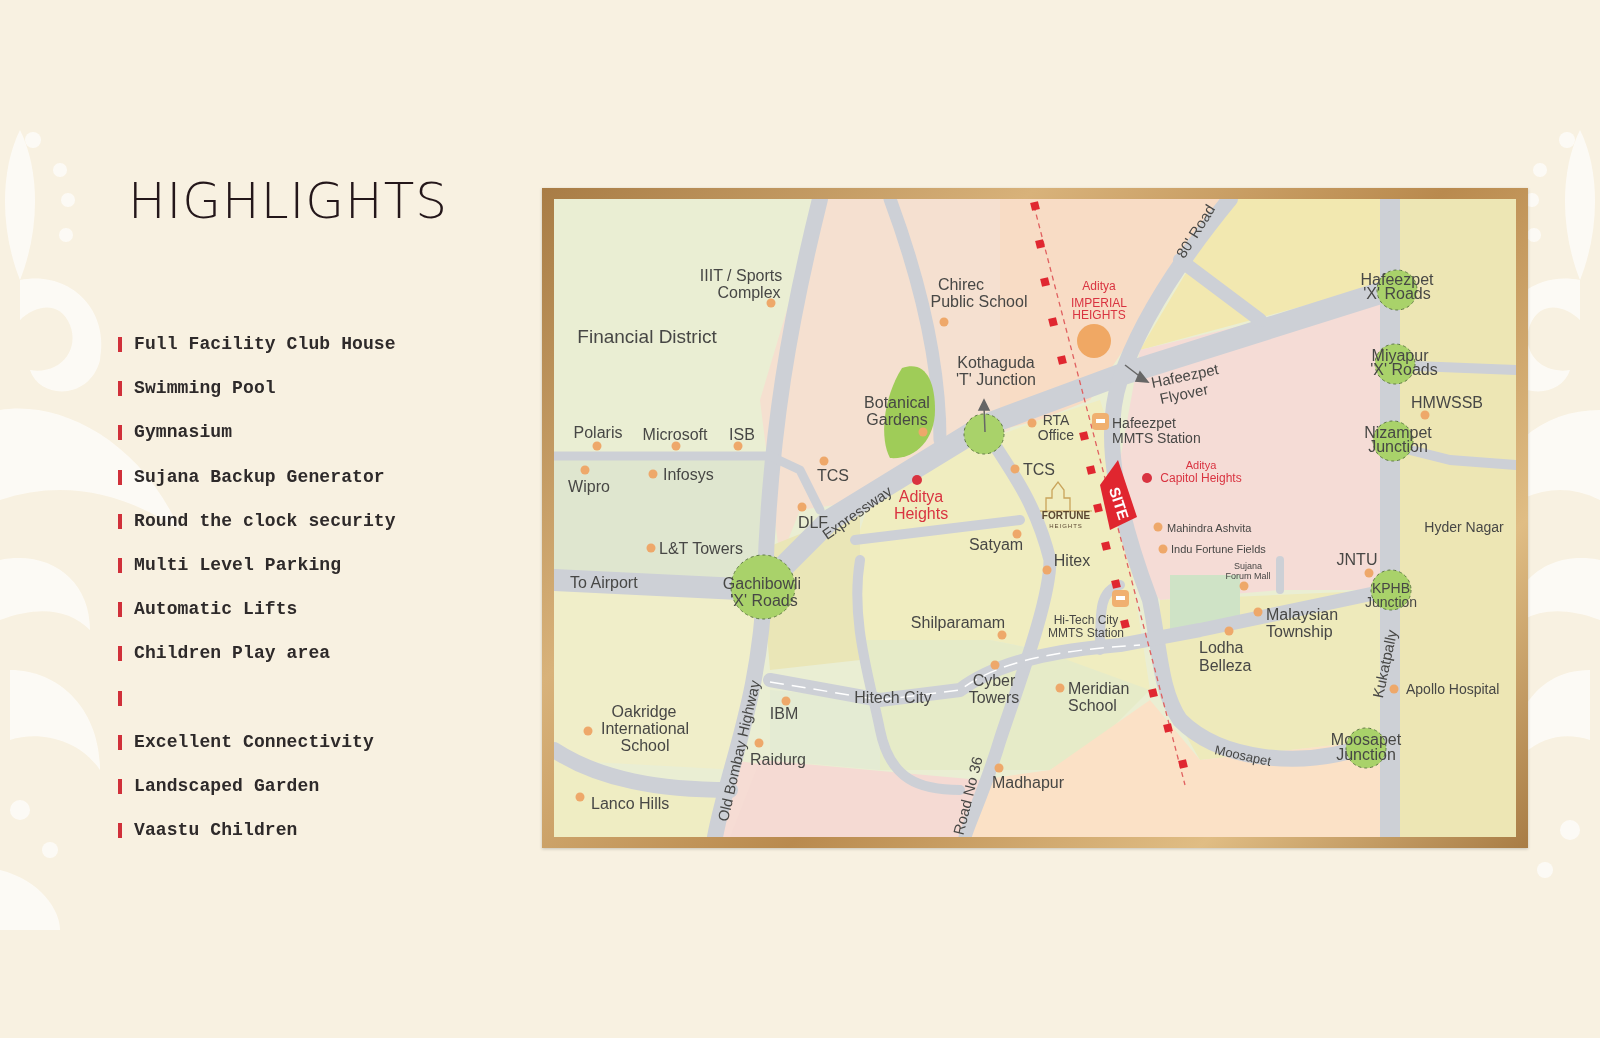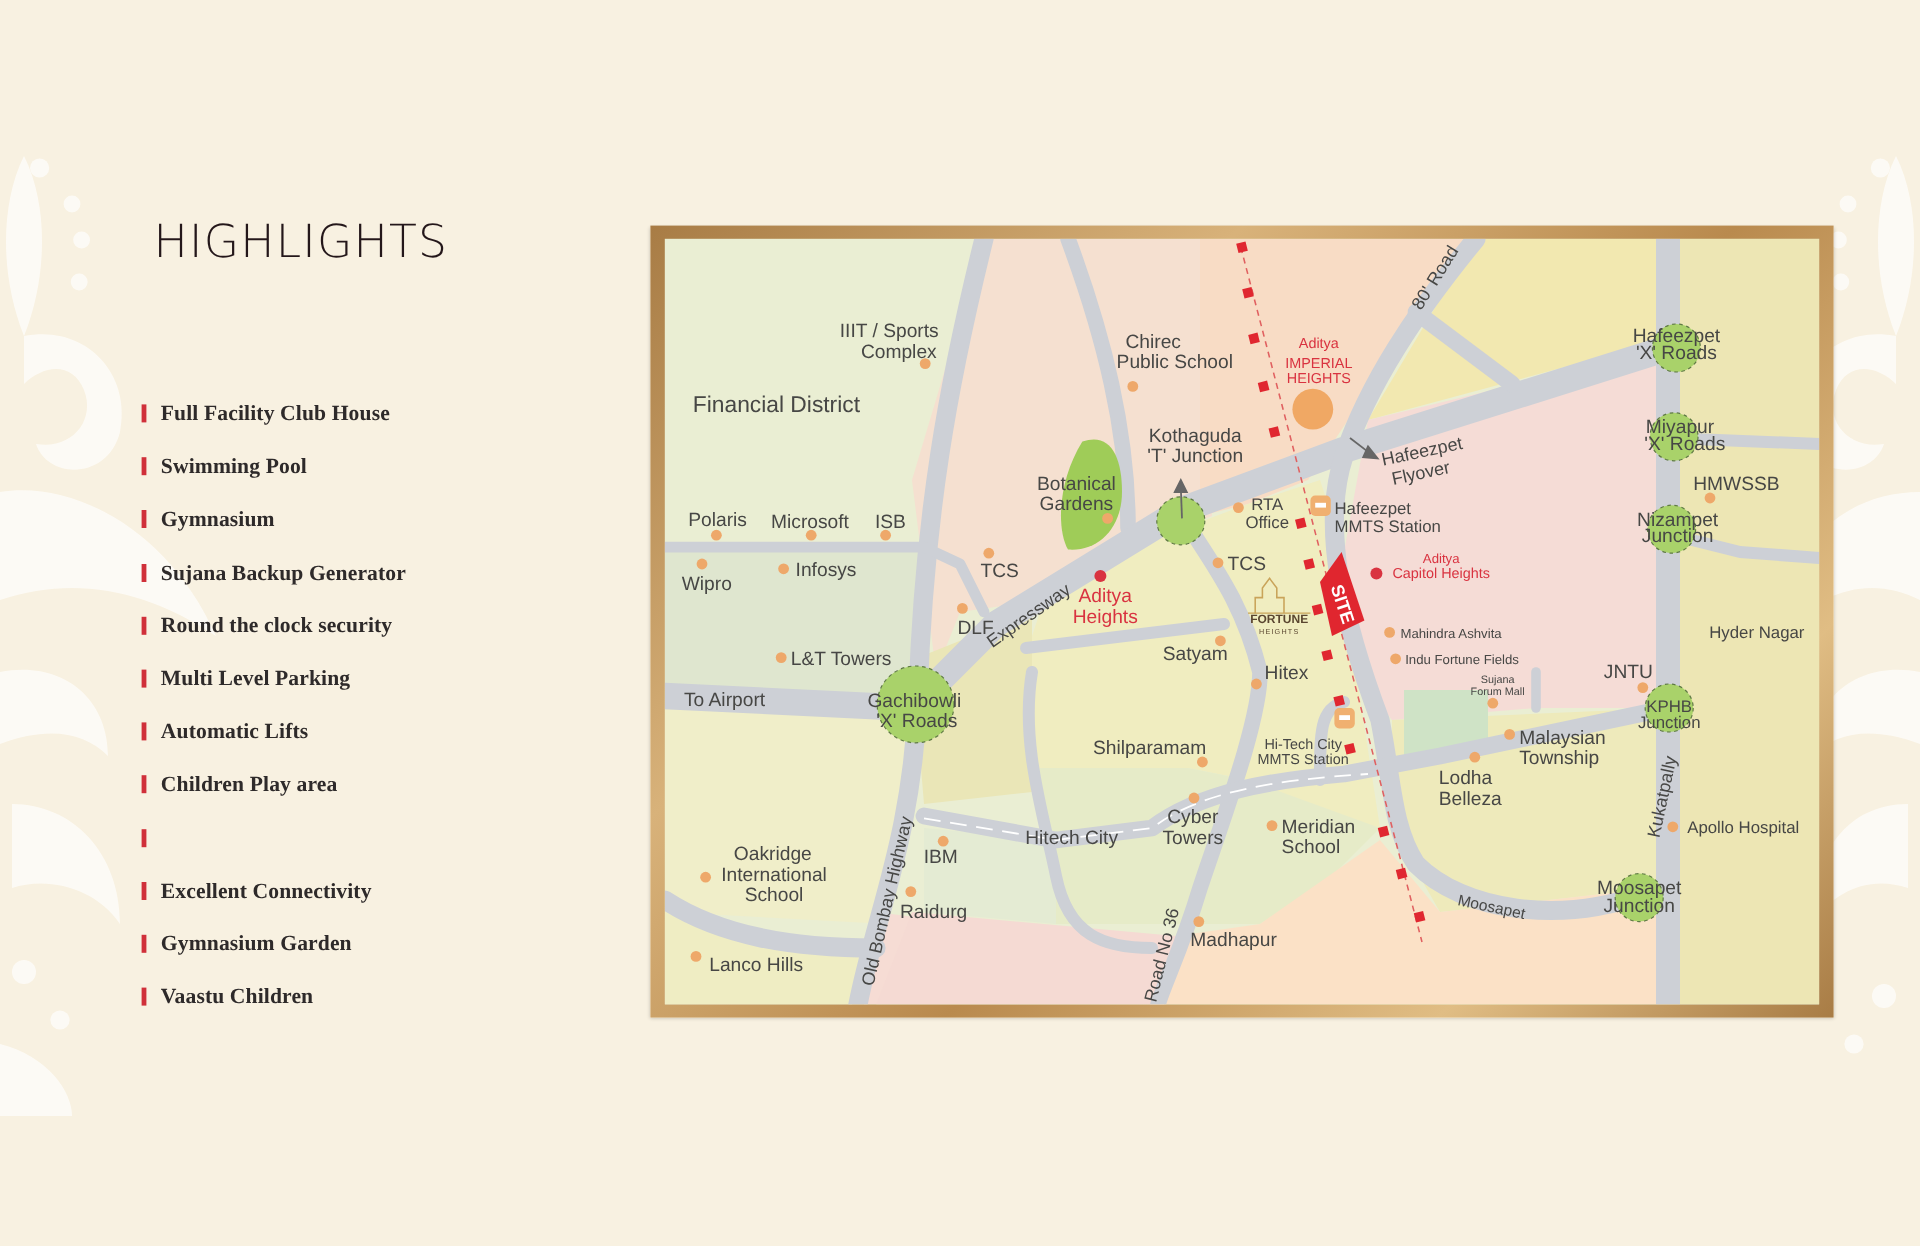--- a/index.html
+++ b/index.html
@@ -1,24 +1,24 @@
 <!DOCTYPE html>
 <html><head>
 <meta charset="utf-8">
 <style>
   html, body { margin:0; padding:0; }
   body { width:1600px; height:1038px; background:#f8f1e1; position:relative; overflow:hidden;
          font-family:"Liberation Sans", sans-serif; }
   .ornament { position:absolute; opacity:0.9; }
   .headline { position:absolute; left:128px; top:178px; color:#24171a; font-family:"DejaVu Sans", sans-serif; font-weight:300; }
-  .headline .l1 { font-size:38px; letter-spacing:1px; line-height:46px; display:block; }
+  .headline .l1 { font-size:50px; letter-spacing:1px; line-height:46px; display:block; }
   .headline .l2 { font-size:38px; letter-spacing:1px; line-height:50px; display:block; padding-left:50px; }
   .headline .amp { color:#b8955a; font-size:52px; font-weight:300; margin-right:6px; vertical-align:-4px; }
   .amenities { position:absolute; left:118px; top:334px; margin:0; padding:0; list-style:none; }
-  .amenities li { height:44.2px; display:flex; align-items:flex-start; font-family:Liberation Serif, serif; font-weight:bold;
+  .amenities li { height:44.2px; display:flex; align-items:flex-start; font-family:Liberation Mono, monospace; font-weight:bold;
                   font-size:18px; color:#2e2a2a; letter-spacing:0.1px; }
   .amenities .bar { width:4px; height:15px; background:#d0303a; margin-right:12px; margin-top:3px; flex:none; }
   .map-frame { position:absolute; left:542px; top:188px; width:986px; height:660px;
                background:linear-gradient(135deg,#a87c45 0%,#d8b27a 30%,#b98a4e 55%,#e0bd84 80%,#a87c45 100%);
                box-shadow:0 1px 3px rgba(0,0,0,0.2); }
   .map-inner { position:absolute; left:12px; top:11px; width:962px; height:638px; overflow:hidden; background:#eaeed3; }
   svg text { font-family:"Liberation Sans", sans-serif; }
 </style>
 </head>
 <body>
@@ -94,21 +94,21 @@
     </li>
   <li>
       <span class="bar"></span>
     </li>
   <li>
       <span class="bar"></span>
       <span>Excellent Connectivity</span>
     </li>
   <li>
       <span class="bar"></span>
-      <span>Gymnasium Garden</span>
+      <span>Landscaped Garden</span>
     </li>
   <li>
       <span class="bar"></span>
       <span>Vaastu Children</span>
     </li>
 </ul>
 
 <div class="map-frame" style="left:542px;top:188px;width:986px;height:660px;">
   <div class="map-inner">
     

